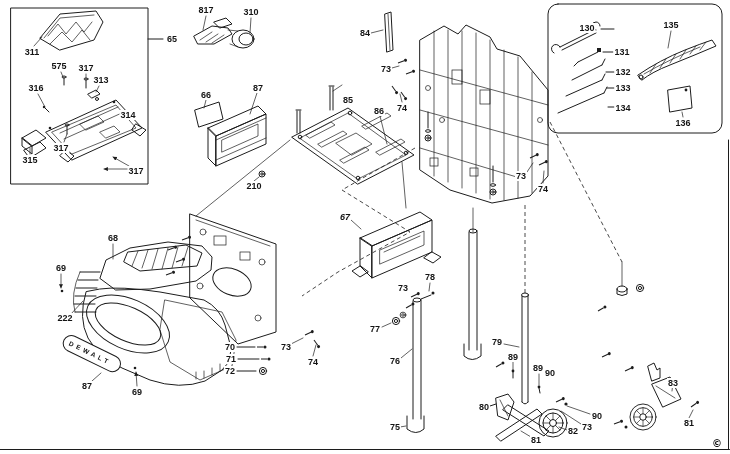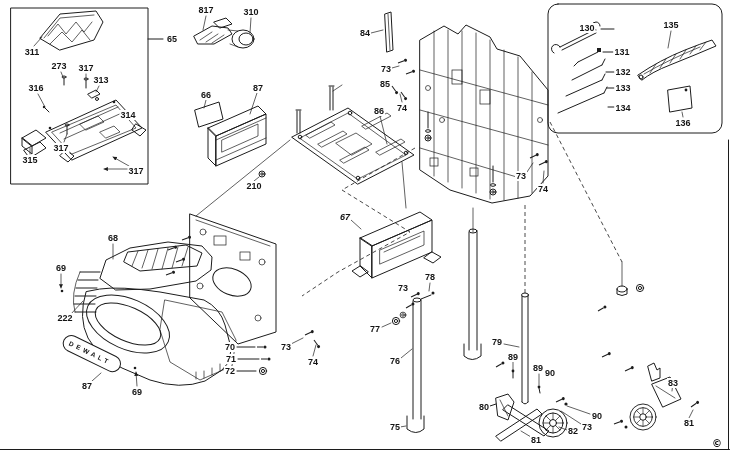--- a/index.html
+++ b/index.html
@@ -408,36 +408,36 @@
     <line x1="656" y1="386" x2="675" y2="398" class="tn"></line>
     <path d="M648,366 L654,363 L657,370 L660,368 L660,378 L652,381 Z" class="ln"></path>
     <line x1="673" y1="382" x2="672" y2="391" class="tn"></line>
     <line x1="689" y1="418" x2="693" y2="410" class="tn"></line>
     <use href="#screw" transform="translate(691,407) rotate(-35)"></use>
   </g>
 </svg>
 
 <div class="labels">
       <span class="part-label" style="left: 32px; top: 52px;">311</span>
-      <span class="part-label" style="left: 59px; top: 66px;">273</span>
+      <span class="part-label" style="left: 59px; top: 66px;">575</span>
       <span class="part-label" style="left: 86px; top: 68px;">317</span>
       <span class="part-label" style="left: 101px; top: 80px;">313</span>
       <span class="part-label" style="left: 36px; top: 88px;">316</span>
       <span class="part-label" style="left: 128px; top: 115px;">314</span>
       <span class="part-label" style="left: 61px; top: 148px;">317</span>
       <span class="part-label" style="left: 30px; top: 160px;">315</span>
       <span class="part-label" style="left: 136px; top: 171px;">317</span>
       <span class="part-label" style="left: 172px; top: 39px;">65</span>
       <span class="part-label" style="left: 206px; top: 10px;">817</span>
       <span class="part-label" style="left: 251px; top: 12px;">310</span>
       <span class="part-label" style="left: 206px; top: 95px;">66</span>
       <span class="part-label" style="left: 258px; top: 88px;">87</span>
       <span class="part-label" style="left: 254px; top: 186px;">210</span>
       <span class="part-label" style="left: 365px; top: 33px;">84</span>
-      <span class="part-label" style="left: 348px; top: 84px; margin-left: 37px;">85</span>
+      <span class="part-label" style="left: 348px; top: 100px;">85</span>
       <span class="part-label" style="left: 379px; top: 111px;">86</span>
       <span class="part-label" style="left: 386px; top: 69px;">73</span>
       <span class="part-label" style="left: 402px; top: 108px;">74</span>
       <span class="part-label" style="left: 521px; top: 176px;">73</span>
       <span class="part-label" style="left: 543px; top: 189px;">74</span>
       <span class="part-label" style="left: 587px; top: 28px;">130</span>
       <span class="part-label" style="left: 671px; top: 25px;">135</span>
       <span class="part-label" style="left: 622px; top: 52px;">131</span>
       <span class="part-label" style="left: 623px; top: 72px;">132</span>
       <span class="part-label" style="left: 623px; top: 88px;">133</span>

